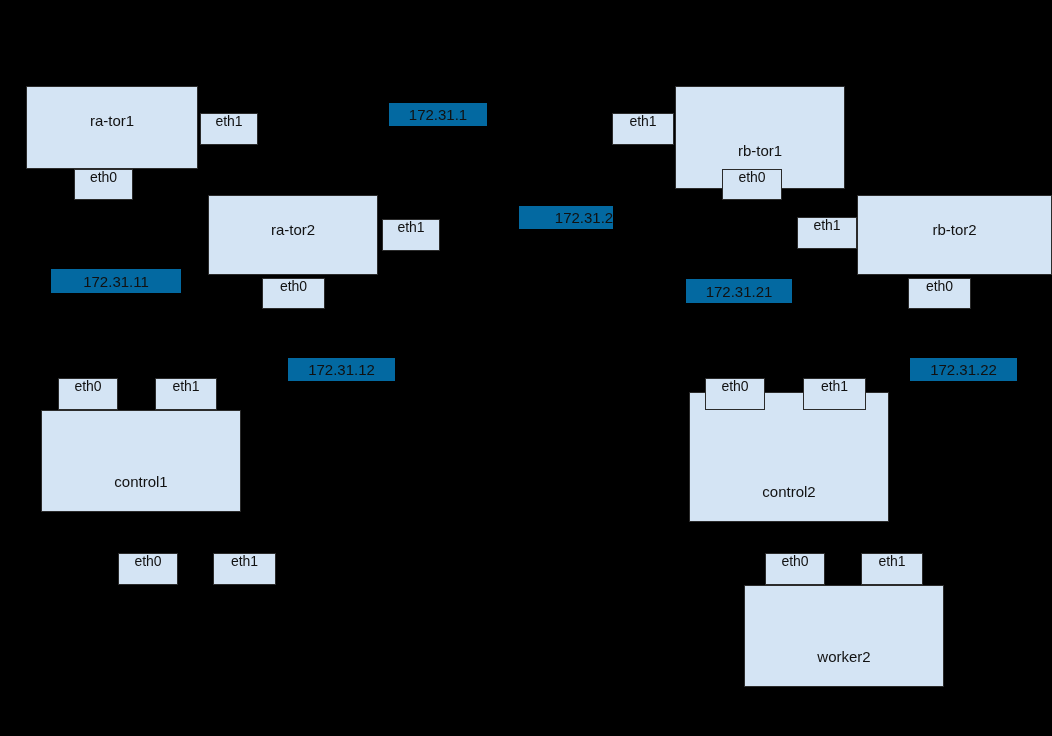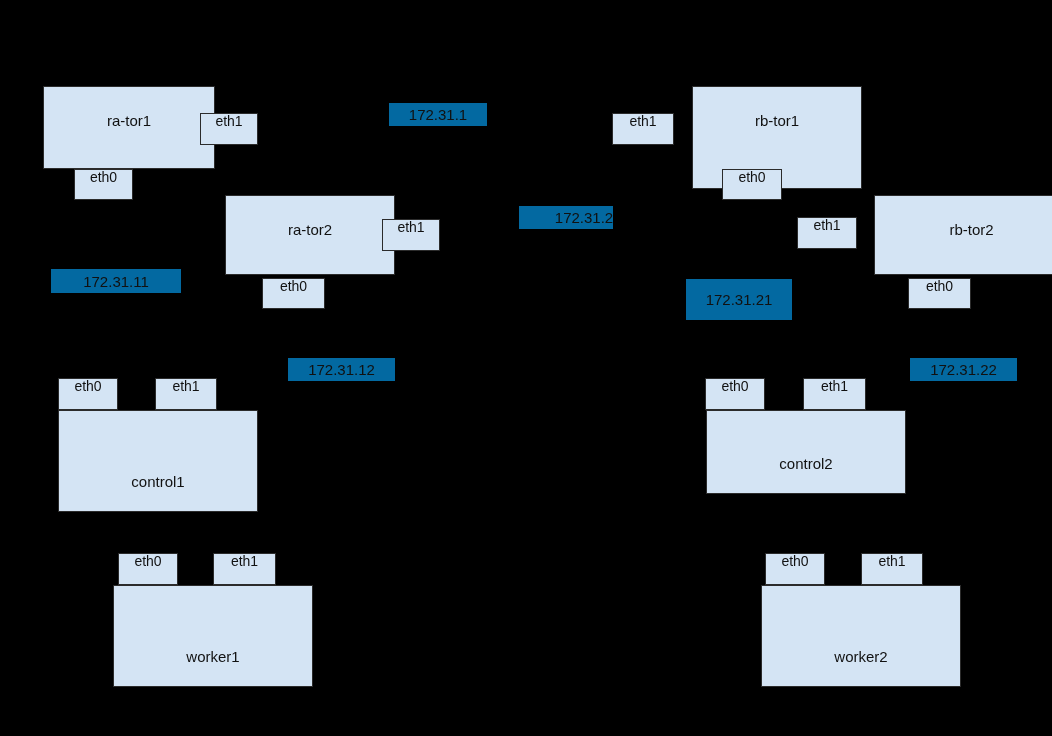--- a/index.html
+++ b/index.html
@@ -21,21 +21,20 @@
     background: #d4e4f4;
     border: 1px solid #2b2b2b;
     box-sizing: border-box;
     display: flex;
     align-items: center;
     justify-content: center;
     color: #111111;
     font-size: 15px;
     font-family: "Liberation Sans", sans-serif;
     line-height: 1;
-    margin-left: 17px;
   }
   
   .node.tor {
     align-items: flex-start;
     padding-top: 26px;
   }
   
   .node.host {
     align-items: flex-end;
     padding-bottom: 22px;
@@ -70,34 +69,31 @@
 </head>
 <body>
 
 <div id="canvas">
     <div class="node tor" style="left: 26px; top: 86px; width: 172px; height: 83px;">
       <span>ra-tor1</span>
     </div>
     <div class="node tor" style="left: 208px; top: 195px; width: 170px; height: 80px;">
       <span>ra-tor2</span>
     </div>
-    <div class="node tor" style="left: 675px; top: 86px; width: 170px; height: 103px;">
+    <div class="node tor" style="left: 675px; top: 86px; width: 170px; height: 103px; align-items: center;">
       <span>rb-tor1</span>
     </div>
     <div class="node tor" style="left: 857px; top: 195px; width: 195px; height: 80px;">
       <span>rb-tor2</span>
     </div>
     <div class="node host" style="left: 41px; top: 410px; width: 200px; height: 102px; text-align: center;">
       <span>control1</span>
     </div>
-    <div class="node host" style="left: 689px; top: 410px; width: 200px; height: 84px;">
+    <div class="node host" style="left: 689px; top: 392px; width: 200px; height: 130px;">
       <span>control2</span>
-    </div>
-    <div class="node host" style="left: 96px; top: 585px; width: 200px; height: 102px;">
-      <span>worker1</span>
     </div>
     <div class="node host" style="left: 744px; top: 585px; width: 200px; height: 102px;">
       <span>worker2</span>
     </div>
     <div class="port" style="left: 200px; top: 113px; width: 58px; height: 32px;">
       <span>eth1</span>
     </div>
     <div class="port" style="left: 74px; top: 169px; width: 59px; height: 31px;">
       <span>eth0</span>
     </div>
@@ -148,19 +144,19 @@
     </div>
     <div class="netlabel" style="left: 519px; top: 206px; width: 94px; height: 23px; padding-left: 36px;">
       <span>172.31.2</span>
     </div>
     <div class="netlabel" style="left: 51px; top: 269px; width: 130px; height: 24px;">
       <span>172.31.11</span>
     </div>
     <div class="netlabel" style="left: 252px; top: 358px; width: 107px; height: 23px; margin-left: 36px;">
       <span>172.31.12</span>
     </div>
-    <div class="netlabel" style="left: 686px; top: 279px; width: 106px; height: 41px;">
+    <div class="netlabel" style="left: 686px; top: 279px; width: 106px; height: 24px;">
       <span>172.31.21</span>
     </div>
     <div class="netlabel" style="left: 910px; top: 358px; width: 107px; height: 23px;">
       <span>172.31.22</span>
     </div>
   </div>
 
 </body></html>

